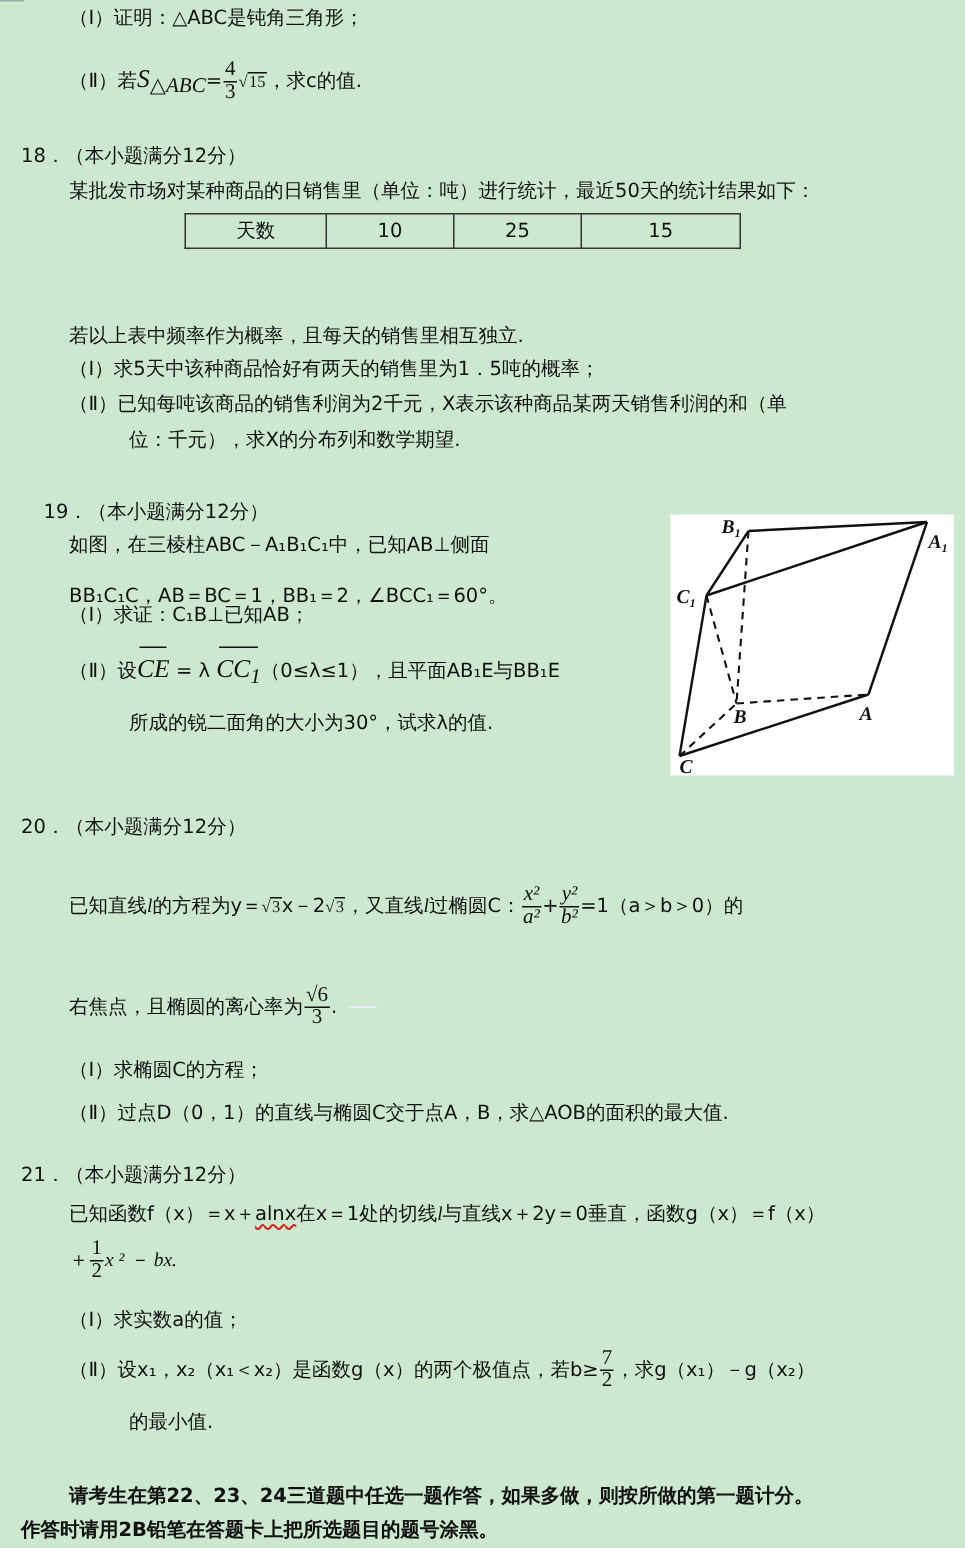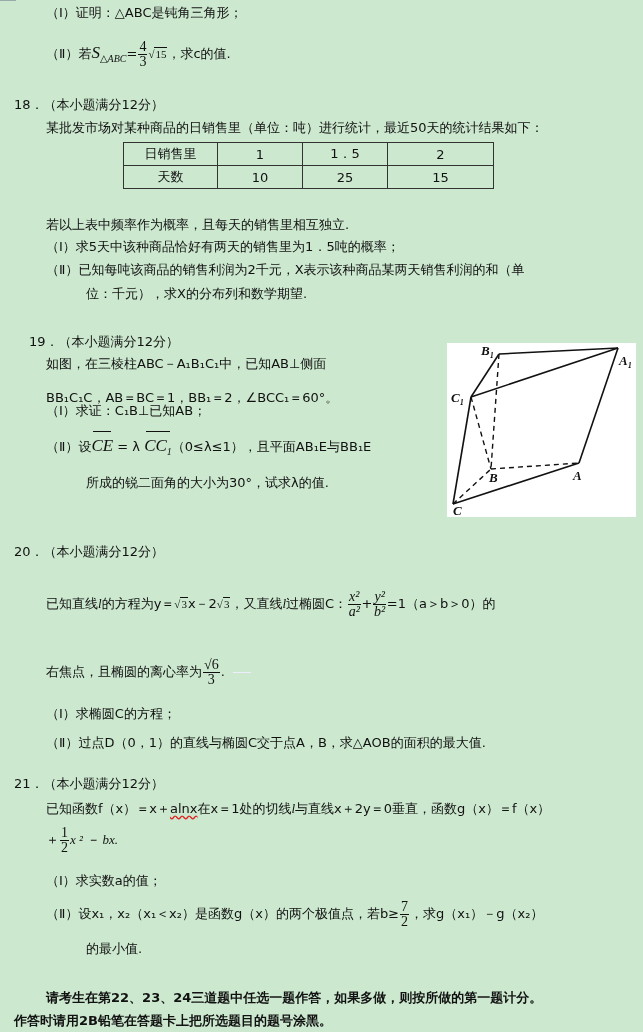--- a/index.html
+++ b/index.html
@@ -10,21 +10,21 @@
     font-size:13px; color:#111;
   }
   .abs { position:absolute; white-space:nowrap; line-height:18px; }
   .corner-mark { position:absolute; left:0; top:0; width:16px; height:1px; background:#9aa; }
   .serif { font-family:"Liberation Serif", "DejaVu Serif", serif; font-style:italic; }
   .frac { display:inline-block; vertical-align:middle; text-align:center; font-family:"Liberation Serif","DejaVu Serif",serif; line-height:14px; margin:0 1px; }
   .frac .n { display:block; border-bottom:1px solid #111; padding:0 1px; font-size:14px; }
   .frac .d { display:block; font-size:14px; }
   .sqrt { font-family:"Liberation Serif","DejaVu Serif",serif; font-size:11px; }
   .sqrt .rad { border-top:1px solid #111; padding:0 1px; }
-  sub, sup { font-size:10px; }
+  sub, sup { font-size:14px; }
   .vec { display:inline-block; position:relative; font-family:"Liberation Serif","DejaVu Serif",serif; font-style:italic; font-size:17px; }
   .vec:before { content:""; position:absolute; left:2px; right:2px; top:-1px; border-top:1px solid #111; }
   table.stats { position:absolute; left:123px; top:142px; border-collapse:collapse; }
   table.stats td { border:1px solid #333; height:22px; padding:0; text-align:center; font-size:13px; }
   table.stats td.c0 { width:93px; }
   table.stats td.c1 { width:84px; }
   table.stats td.c2 { width:84px; }
   table.stats td.c3 { width:105px; }
   .squiggle { text-decoration: underline wavy #d22; text-underline-offset:2px; }
   .bold { font-weight:bold; }
@@ -39,26 +39,20 @@
 
 <div class="abs" style="left:46px; top:4px;text-align:right;">（Ⅰ）证明：△ABC是钝角三角形；</div>
 <div class="abs" style="left:46px; top:36px; line-height:34px;">
   <span>（Ⅱ）若</span><span class="serif" style="font-size:17px;">S</span><sub class="serif">△ABC</sub><span>=</span><span class="frac"><span class="n">4</span><span class="d">3</span></span><span class="sqrt">√<span class="rad">15</span></span><span>，求c的值.</span>
 </div>
 
 <div class="abs" style="left:14px; top:96px;">18．（本小题满分12分）</div>
 <div class="abs" style="left:46px; top:119px;">某批发市场对某种商品的日销售里（单位：吨）进行统计，最近50天的统计结果如下：</div>
 <table class="stats">
   <tbody>
-      <tr>
-    <td class="c0">日销售里</td>
-    <td class="c1">1</td>
-    <td class="c2">1．5</td>
-    <td class="c3">2</td>
-  </tr>
   <tr>
     <td class="c0">天数</td>
     <td class="c1">10</td>
     <td class="c2">25</td>
     <td class="c3">15</td>
   </tr>
 </tbody>
   </table>
 <div class="abs" style="left:46px; top:216px;">若以上表中频率作为概率，且每天的销售里相互独立.</div>
 <div class="abs" style="left:46px; top:238px;">（Ⅰ）求5天中该种商品恰好有两天的销售里为1．5吨的概率；</div>

